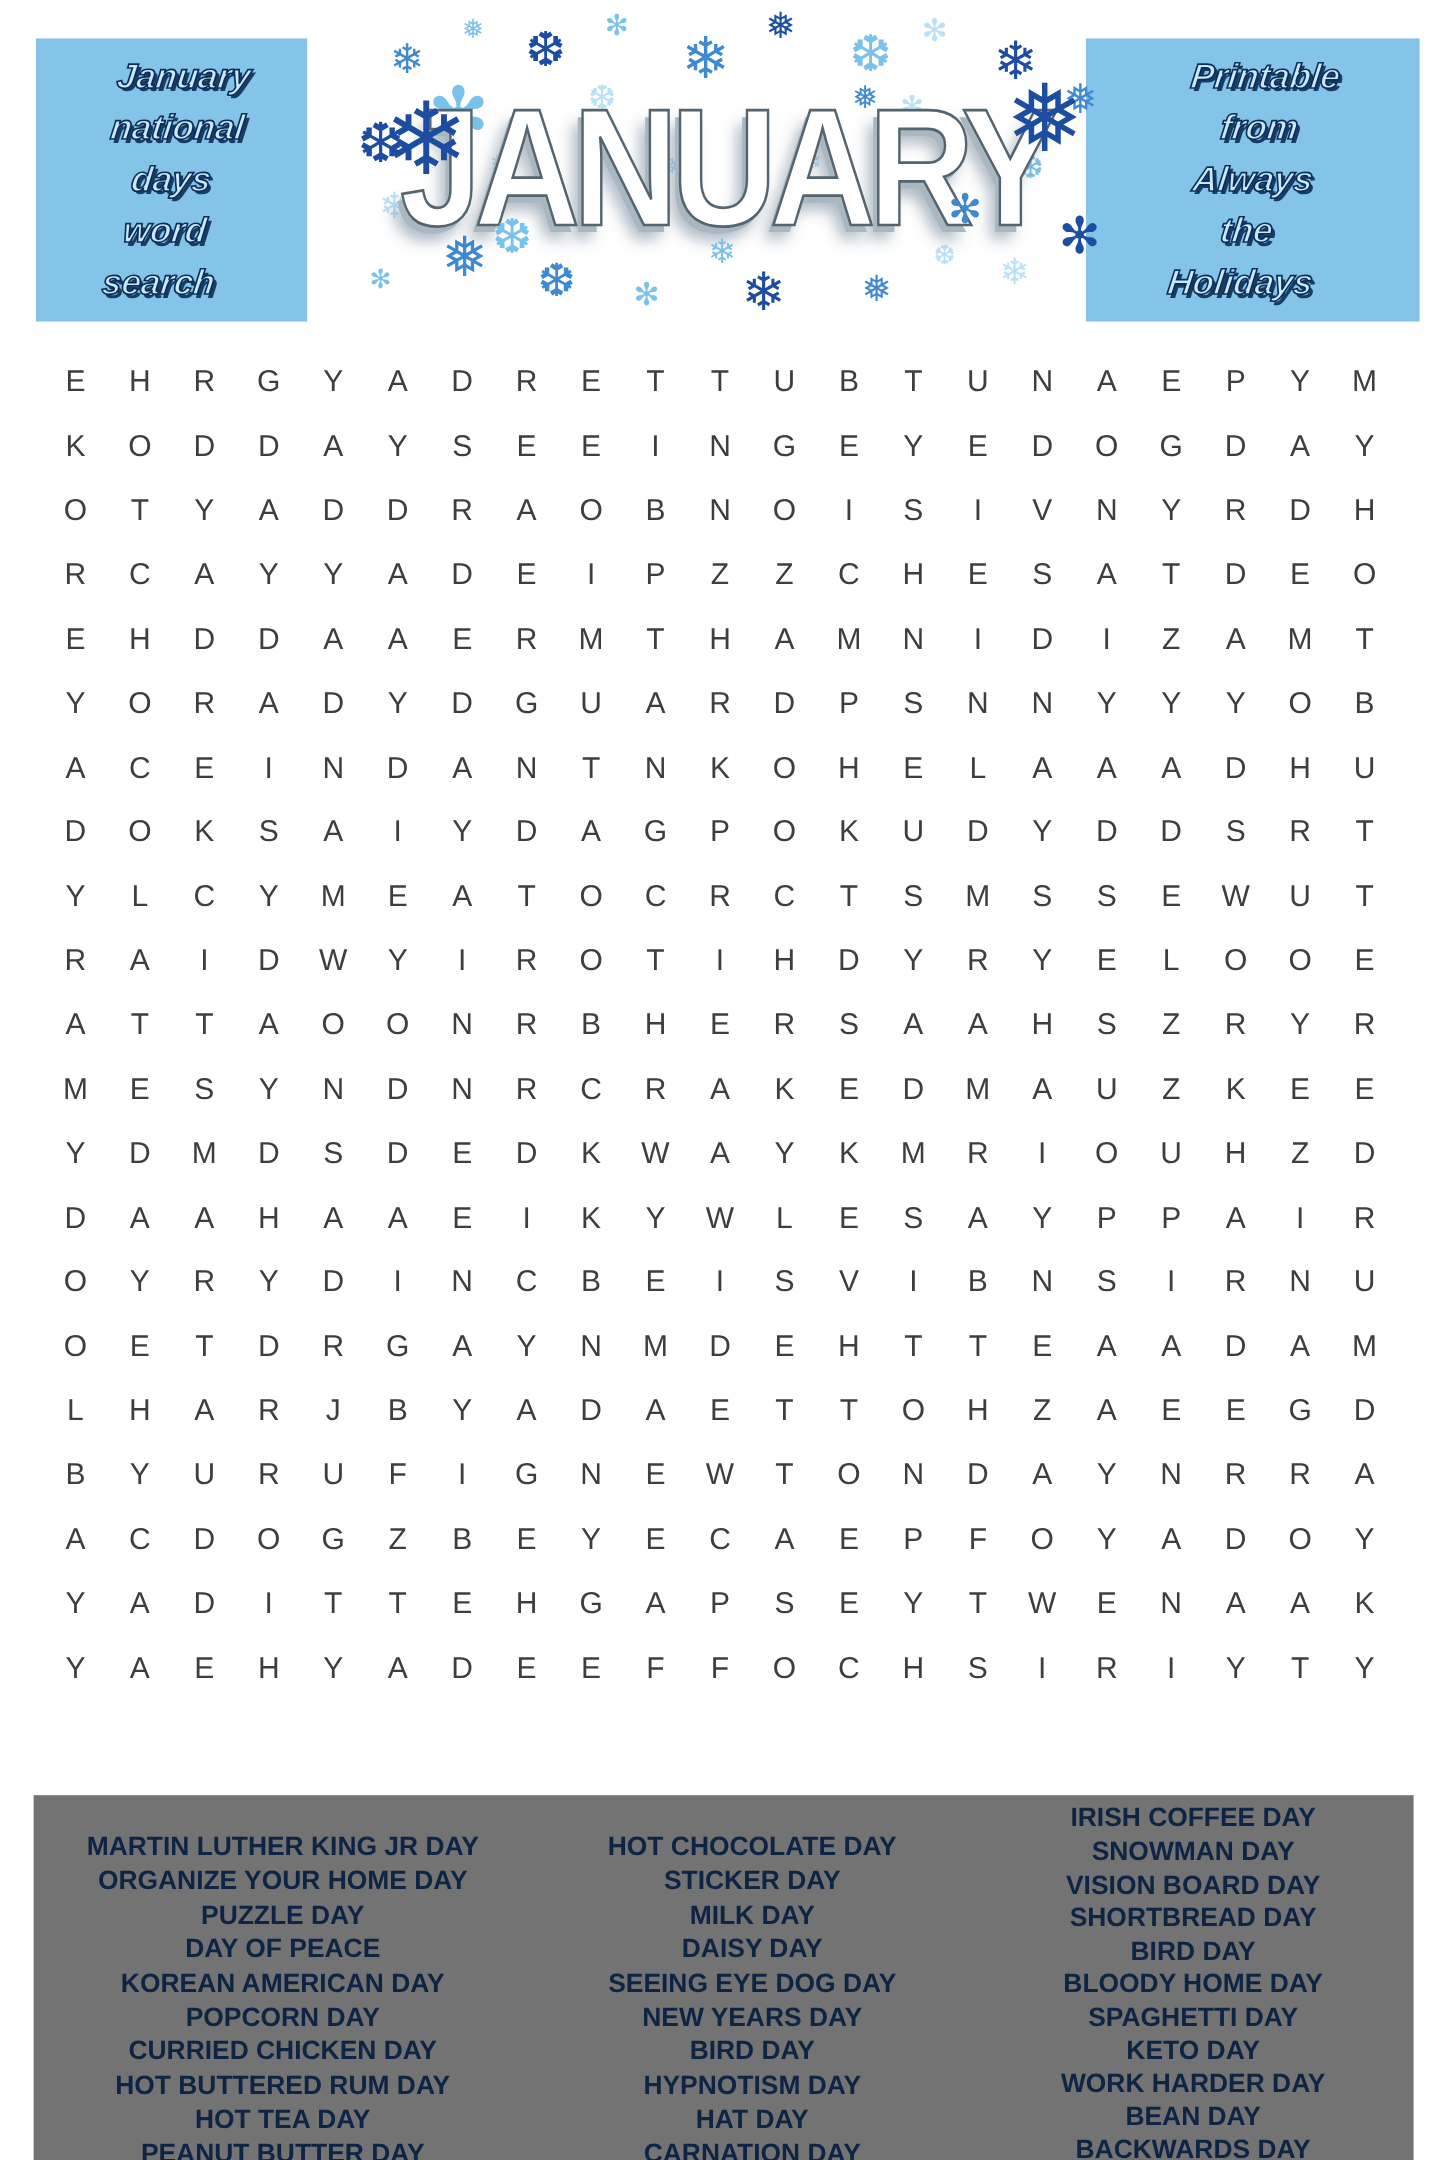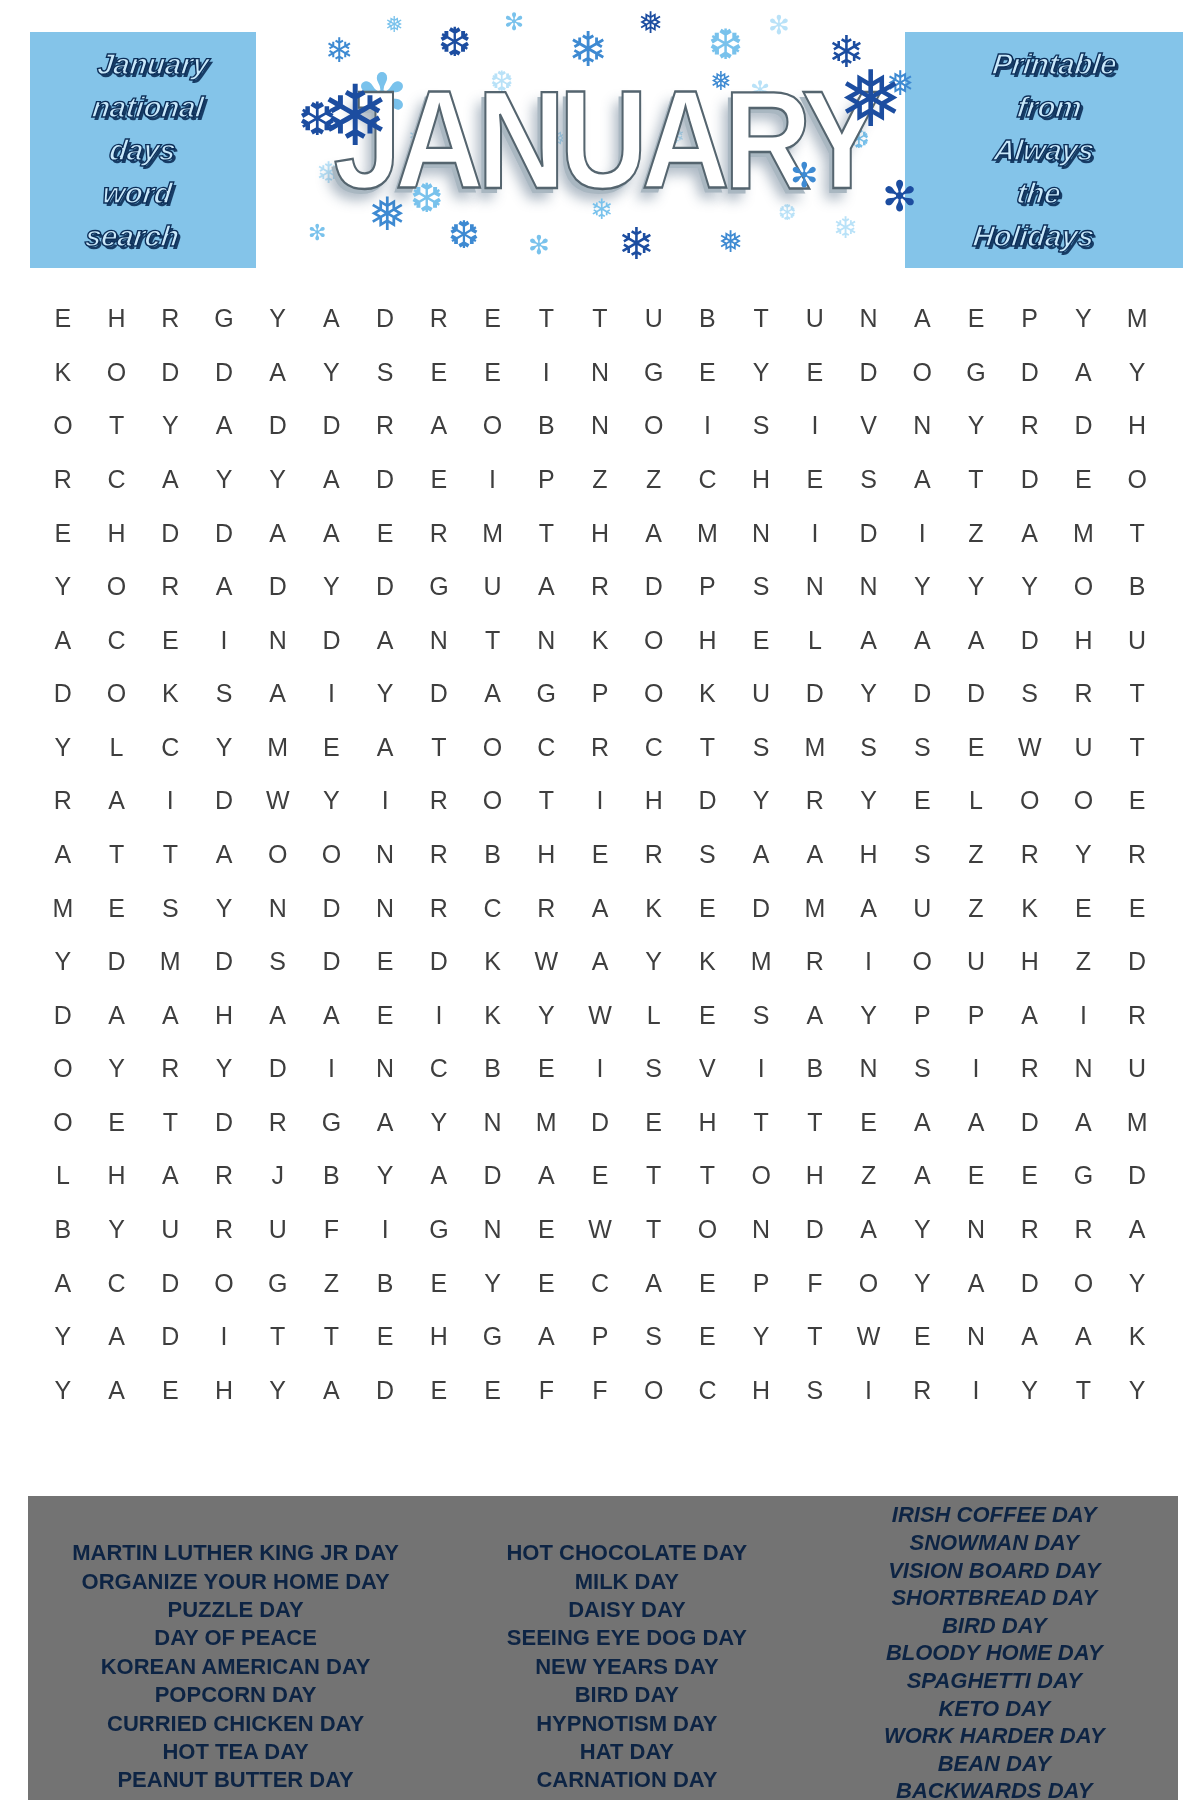--- a/index.html
+++ b/index.html
@@ -32,21 +32,21 @@
          display:grid;grid-template-columns:repeat(21,1fr);grid-template-rows:repeat(21,1fr);}
   .gcell{display:flex;align-items:center;justify-content:center;
          font-size:25px;font-weight:400;color:#3e3e3e;}
 
   
   .words-box{position:absolute;left:28px;top:1496px;width:1150px;height:342px;background:#737373;
              display:flex;align-items:stretch;}
   .wcol{flex:1;display:flex;flex-direction:column;justify-content:center;text-align:center;}
   .wcol:nth-child(1){flex:1.13;}
   .word{font-size:22px;font-weight:700;color:#0d2444;line-height:28.4px;white-space:nowrap;}
-  .wcol:nth-child(3) .word{line-height:27.6px;font-style:italic;}
+  .wcol:nth-child(3) .word{line-height:27.6px;}
 </style>
 </head>
 <body>
 
 <div class="page">
 
   <div class="hbox hbox-left">
     <div class="hlines">
         <div class="hline">January</div>
         <div class="hline">national</div>
@@ -554,25 +554,27 @@
 
   <div class="words-box">
       <div class="wcol">
         <div class="word">MARTIN LUTHER KING JR DAY</div>
         <div class="word">ORGANIZE YOUR HOME DAY</div>
         <div class="word">PUZZLE DAY</div>
         <div class="word">DAY OF PEACE</div>
         <div class="word">KOREAN AMERICAN DAY</div>
         <div class="word">POPCORN DAY</div>
         <div class="word">CURRIED CHICKEN DAY</div>
+        <div class="word">HOT BUTTERED RUM DAY</div>
         <div class="word">HOT TEA DAY</div>
         <div class="word">PEANUT BUTTER DAY</div>
       </div>
       <div class="wcol">
         <div class="word">HOT CHOCOLATE DAY</div>
+        <div class="word">STICKER DAY</div>
         <div class="word">MILK DAY</div>
         <div class="word">DAISY DAY</div>
         <div class="word">SEEING EYE DOG DAY</div>
         <div class="word">NEW YEARS DAY</div>
         <div class="word">BIRD DAY</div>
         <div class="word">HYPNOTISM DAY</div>
         <div class="word">HAT DAY</div>
         <div class="word">CARNATION DAY</div>
       </div>
       <div class="wcol">

